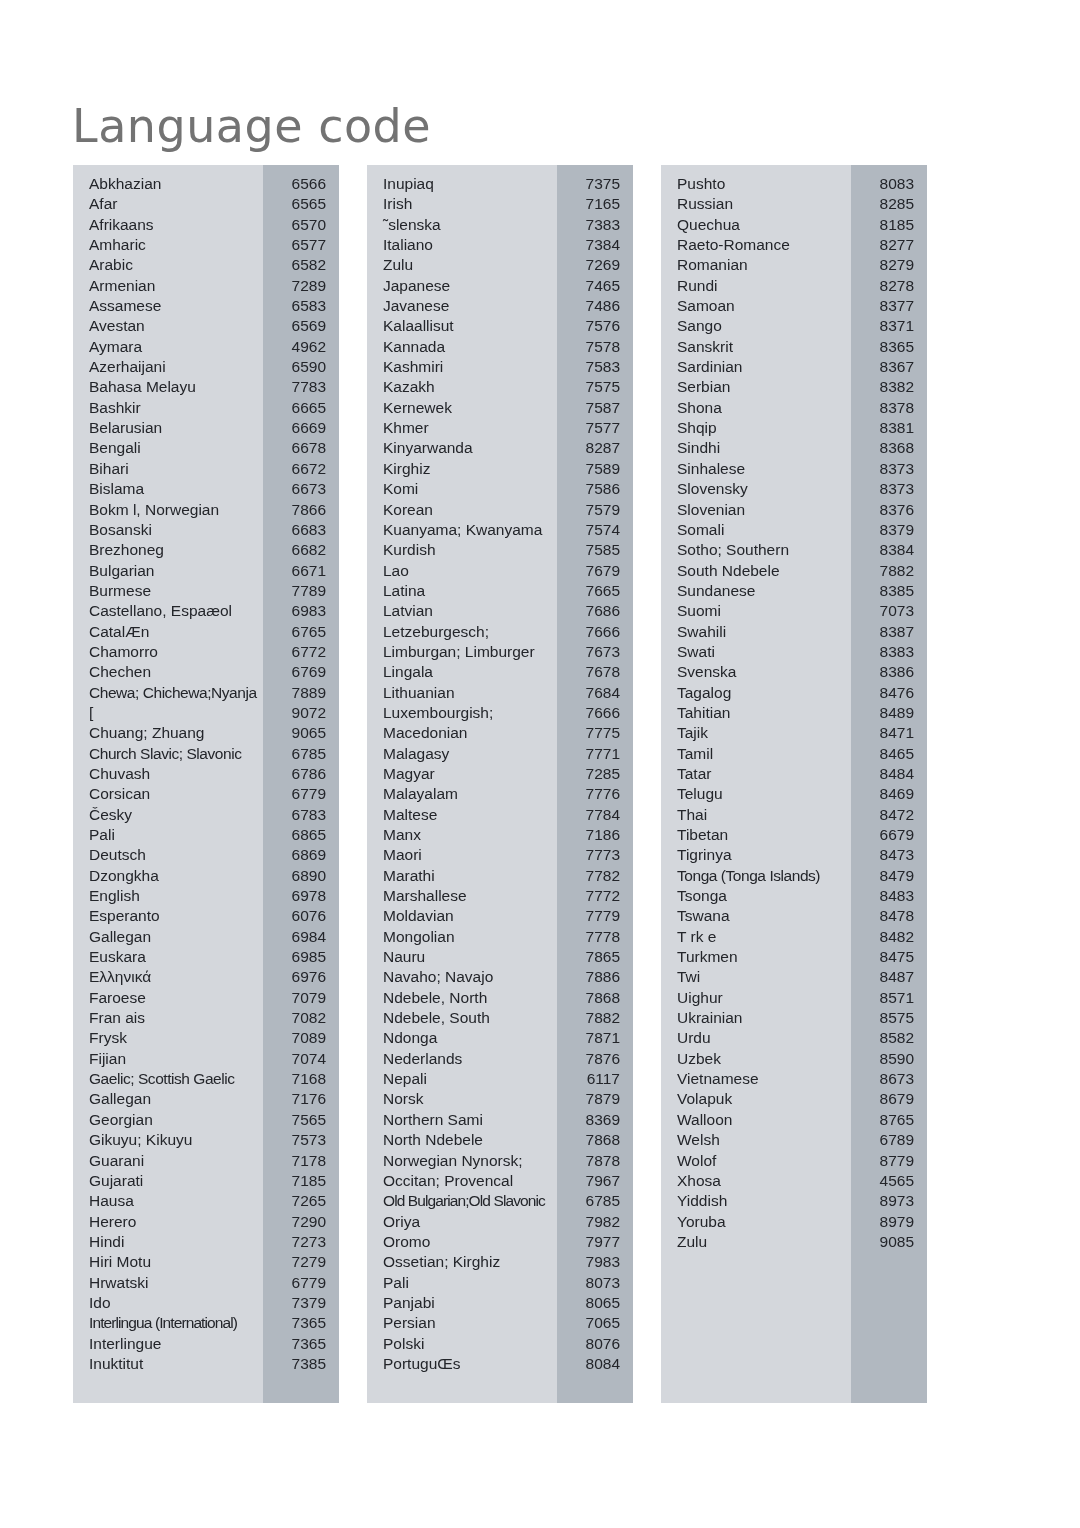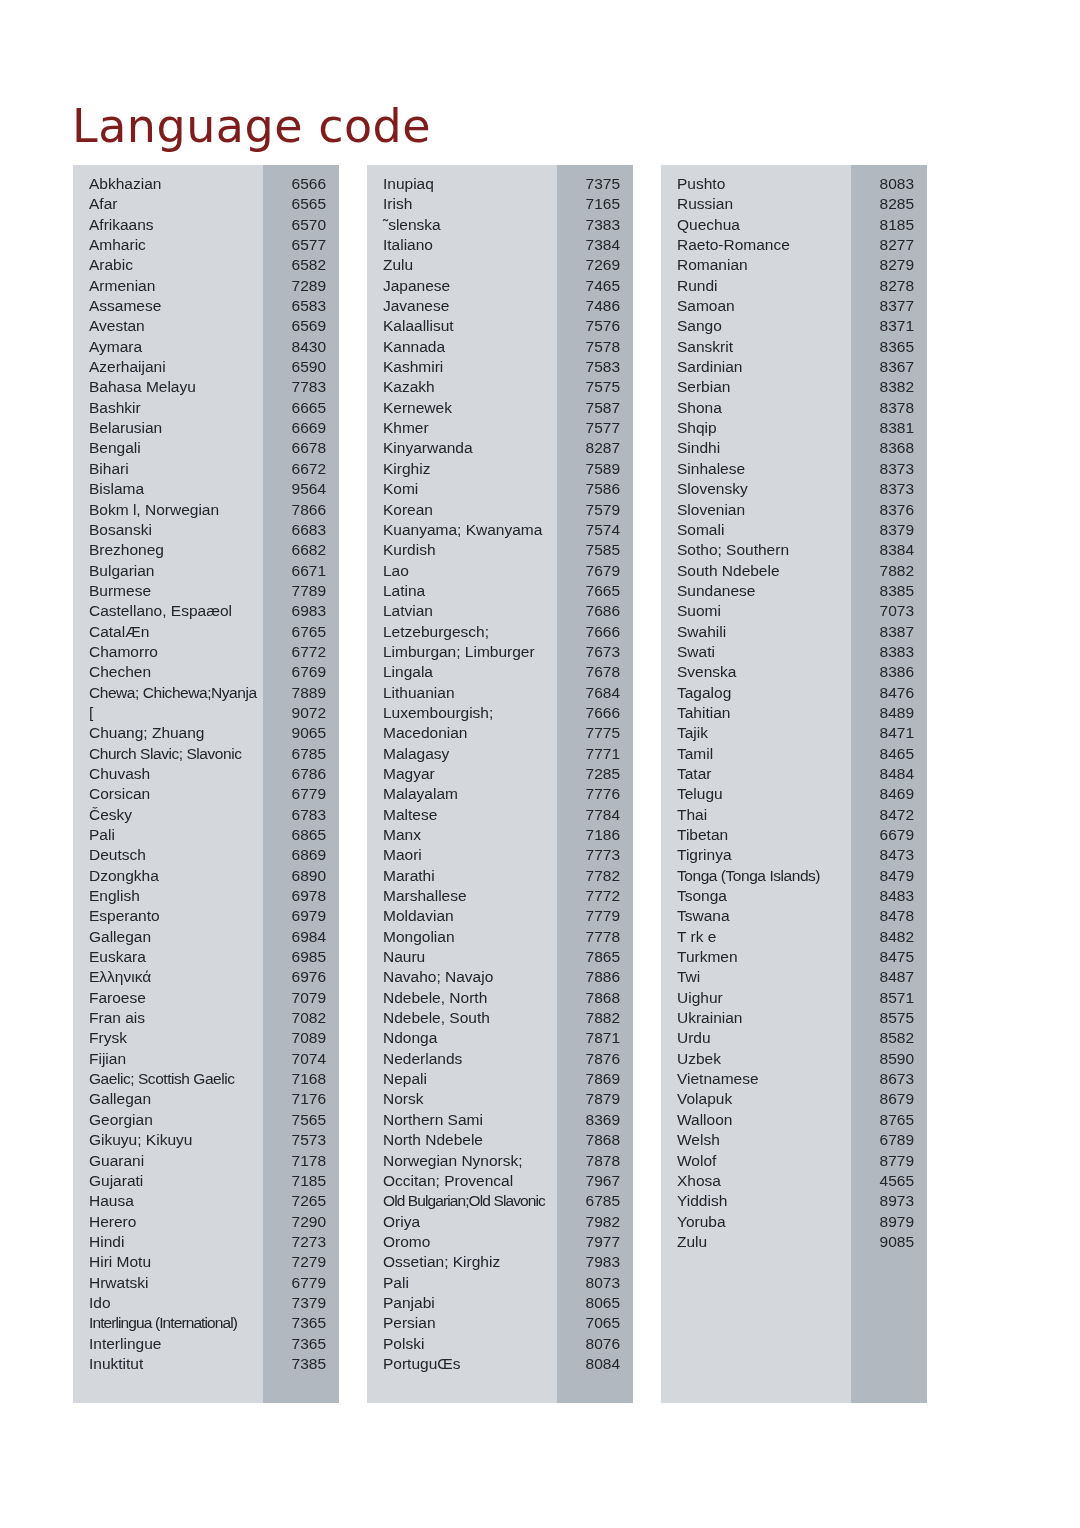--- a/index.html
+++ b/index.html
@@ -24,21 +24,21 @@
   }
 
   .page-title {
     position: absolute;
     left: 72px;
     top: 72px;
     font-family: "DejaVu Sans", sans-serif;
     font-size: 46px;
     font-weight: 400;
     letter-spacing: 0.5px;
-    color: #7f1d1d;
+    color: #737373;
     line-height: 1;
   }
 
   .columns {
     position: absolute;
     left: 73px;
     top: 165px;
     width: 934px;
     height: 1238px;
     display: flex;
@@ -138,21 +138,21 @@
           <div class="lang-row">
             <span class="lang-name">Assamese</span>
             <span class="lang-code">6583</span>
           </div>
           <div class="lang-row">
             <span class="lang-name">Avestan</span>
             <span class="lang-code">6569</span>
           </div>
           <div class="lang-row">
             <span class="lang-name">Aymara</span>
-            <span class="lang-code">8430</span>
+            <span class="lang-code">4962</span>
           </div>
           <div class="lang-row">
             <span class="lang-name">Azerhaijani</span>
             <span class="lang-code">6590</span>
           </div>
           <div class="lang-row">
             <span class="lang-name">Bahasa Melayu</span>
             <span class="lang-code">7783</span>
           </div>
           <div class="lang-row">
@@ -166,21 +166,21 @@
           <div class="lang-row">
             <span class="lang-name">Bengali</span>
             <span class="lang-code">6678</span>
           </div>
           <div class="lang-row">
             <span class="lang-name">Bihari</span>
             <span class="lang-code">6672</span>
           </div>
           <div class="lang-row">
             <span class="lang-name">Bislama</span>
-            <span class="lang-code">9564</span>
+            <span class="lang-code">6673</span>
           </div>
           <div class="lang-row">
             <span class="lang-name">Bokm l, Norwegian</span>
             <span class="lang-code">7866</span>
           </div>
           <div class="lang-row">
             <span class="lang-name">Bosanski</span>
             <span class="lang-code">6683</span>
           </div>
           <div class="lang-row">
@@ -250,21 +250,21 @@
           <div class="lang-row">
             <span class="lang-name">Dzongkha</span>
             <span class="lang-code">6890</span>
           </div>
           <div class="lang-row">
             <span class="lang-name">English</span>
             <span class="lang-code">6978</span>
           </div>
           <div class="lang-row">
             <span class="lang-name">Esperanto</span>
-            <span class="lang-code">6979</span>
+            <span class="lang-code">6076</span>
           </div>
           <div class="lang-row">
             <span class="lang-name">Gallegan</span>
             <span class="lang-code">6984</span>
           </div>
           <div class="lang-row">
             <span class="lang-name">Euskara</span>
             <span class="lang-code">6985</span>
           </div>
           <div class="lang-row">
@@ -522,21 +522,21 @@
           <div class="lang-row">
             <span class="lang-name">Ndonga</span>
             <span class="lang-code">7871</span>
           </div>
           <div class="lang-row">
             <span class="lang-name">Nederlands</span>
             <span class="lang-code">7876</span>
           </div>
           <div class="lang-row">
             <span class="lang-name">Nepali</span>
-            <span class="lang-code">7869</span>
+            <span class="lang-code">6117</span>
           </div>
           <div class="lang-row">
             <span class="lang-name">Norsk</span>
             <span class="lang-code">7879</span>
           </div>
           <div class="lang-row">
             <span class="lang-name">Northern Sami</span>
             <span class="lang-code">8369</span>
           </div>
           <div class="lang-row">

